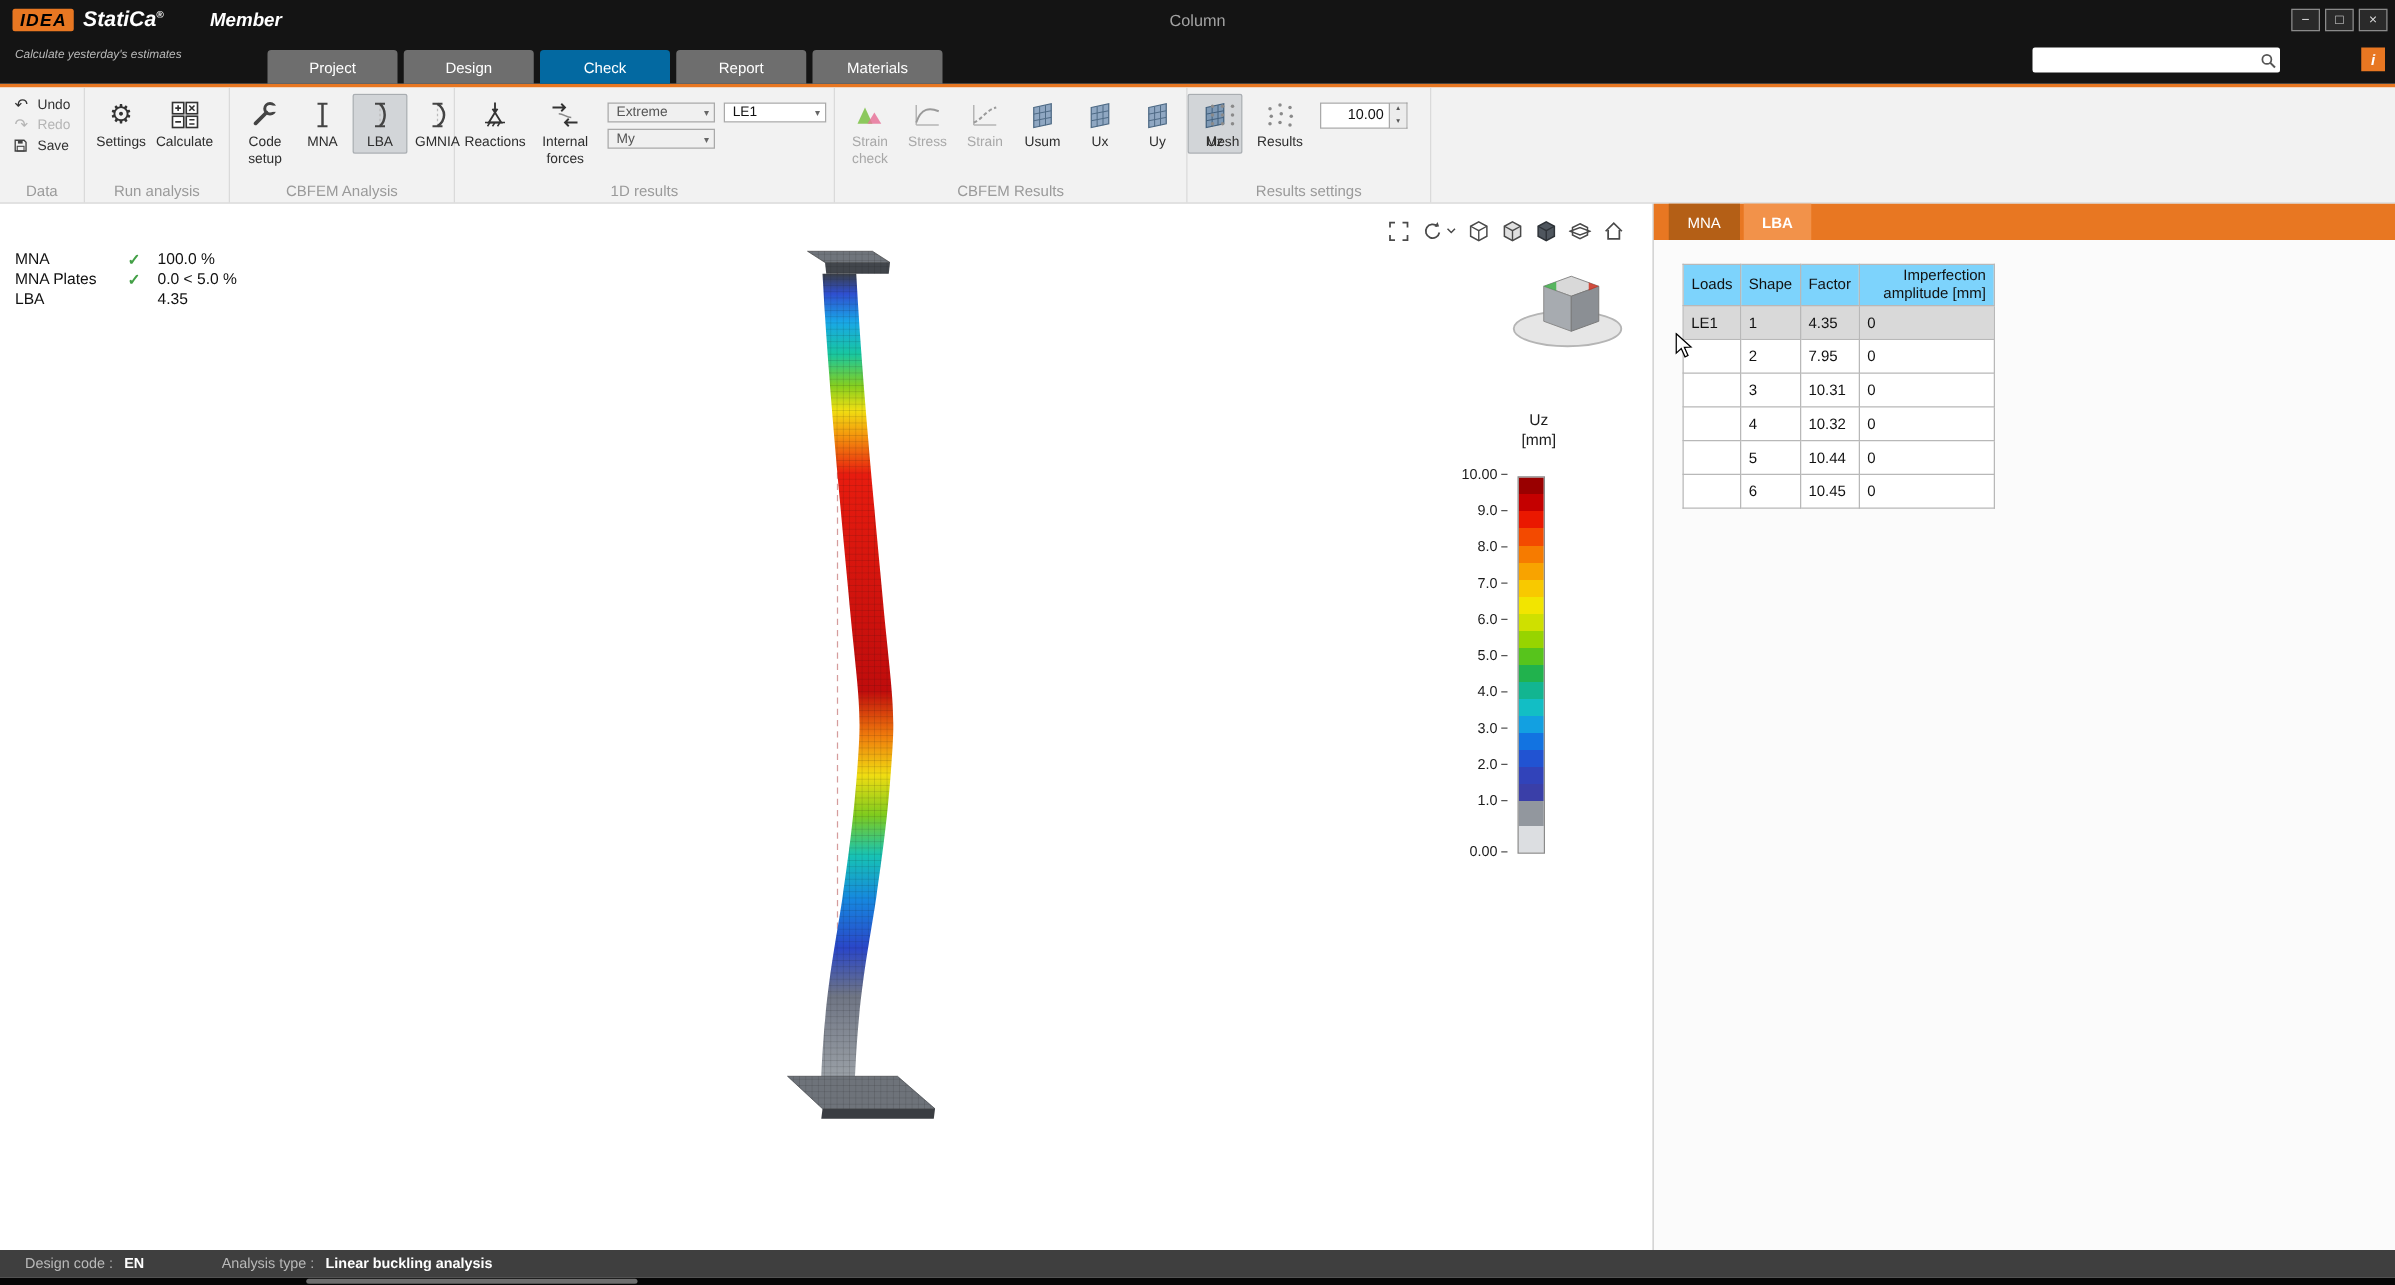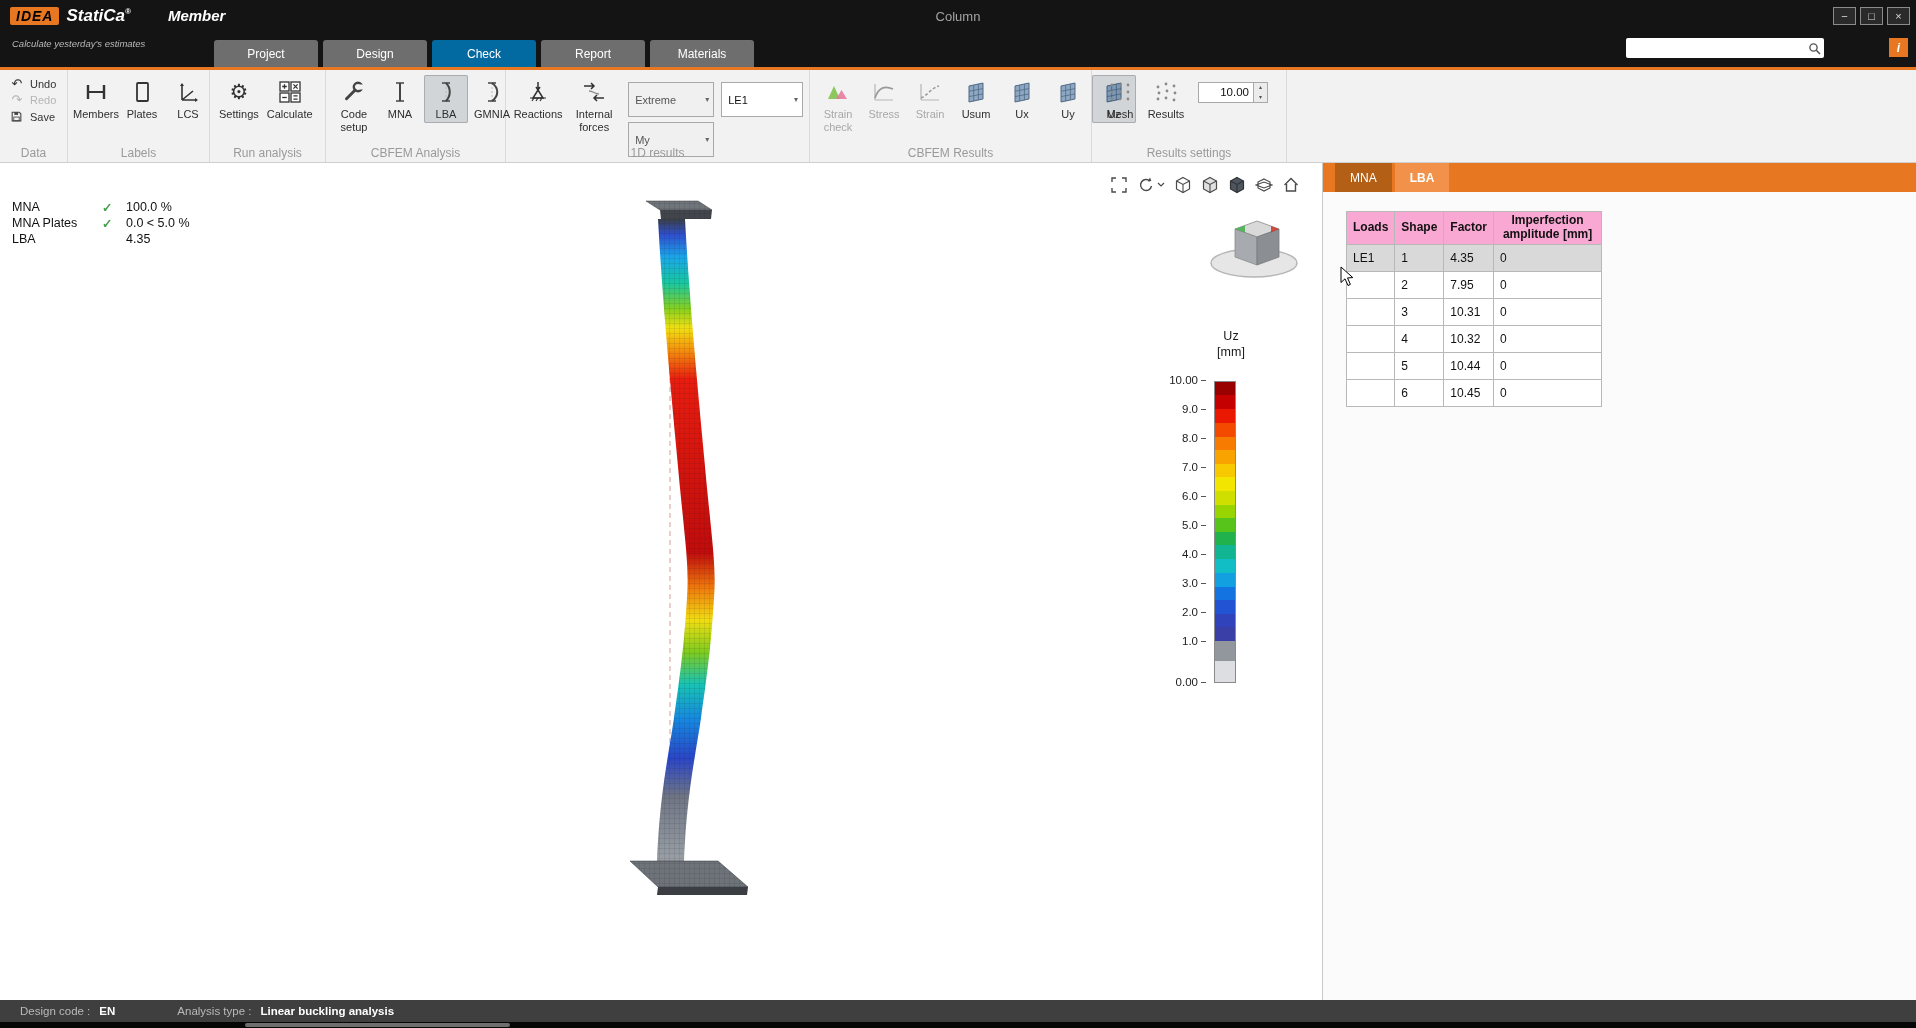--- a/index.html
+++ b/index.html
@@ -42,21 +42,21 @@
   .rbtn { display:flex; flex-direction:column; align-items:center; min-width:44px; max-width:56px;
     padding:4px 3px 2px; font-size:11px; color:#2e2e2e; text-align:center; line-height:1.15;
     border-radius:2px; gap:3px; cursor:default; }
   .rbtn.sel { background:#d2d5d8; box-shadow:inset 0 0 0 1px #a9adb1; }
   .rbtn.dis { color:#a8a8a8; }
   .stack { display:flex; flex-direction:column; gap:4px; padding:3px 4px; }
   .tool { display:flex; align-items:center; gap:6px; font-size:11px; color:#333; cursor:default; }
   .tool.dis { color:#b5b5b5; }
   .tool .tico { width:14px; text-align:center; font-size:13px; line-height:12px; }
   .dd-col { display:flex; flex-direction:column; gap:5px; margin-top:7px; margin-left:4px; }
-  .dd { display:flex; align-items:center; justify-content:space-between; width:86px; height:35px;
+  .dd { display:flex; align-items:center; justify-content:space-between; width:86px; height:16px;
     border:1px solid #a9a9a9; background:#f0f0f0; font-size:11px; color:#555; padding:0 4px 0 6px; cursor:default; }
   .dd.white { background:#fff; color:#111; margin-top:7px; margin-left:5px; }
   .dd .arr { font-size:8px; color:#666; }
   .spin-wrap { display:flex; margin-top:7px; margin-left:8px; }
   .num { width:56px; height:21px; border:1px solid #a9a9a9; background:#fff; font-size:11.5px;
     text-align:right; padding:0 4px; line-height:19px; color:#111; }
   .spinner { display:flex; flex-direction:column; width:14px; border:1px solid #a9a9a9; border-left:none; }
   .spinner span { flex:1; font-size:6px; line-height:9px; text-align:center; color:#555; background:#ececec; cursor:default; }
 
   
@@ -93,21 +93,21 @@
   
   .panel { position:relative; flex:1; background:#fbfbfb; border-left:1px solid #c9c9c9; }
   .pstrip { height:29px; background:#e87722; display:flex; align-items:stretch; padding-left:12px; }
   .ptab { display:flex; align-items:center; padding:0 15px; font-size:12px; color:#fff;
     margin-right:3px; cursor:default; }
   .ptab.inactive { background:#b45f16; }
   .ptab.active { background:#f2924a; font-weight:bold; }
   .ptable { position:absolute; left:23px; top:48px; border-collapse:collapse; font-size:12px;
     color:#111; background:#fff; }
   .ptable th, .ptable td { border:1px solid #b8b8b8; padding:2px 6px; height:27px; vertical-align:middle; }
-  .ptable th { font-weight:bold; text-align:center; background:#f9a8d4; line-height:1.15; }
+  .ptable th { font-weight:normal; text-align:right; background:#7dd3fc; line-height:1.15; }
   .ptable tr.sel td { background:#d9d9d9; }
 
   
   .statusbar { height:22px; background:#3f3f3f; display:flex; align-items:center; padding-left:20px;
     font-size:11.5px; color:#b9b9b9; flex:none; }
   .statusbar b { color:#fff; margin-left:9px; }
   .sb-sep { margin-left:62px; }
   .bstrip { height:6px; background:#060606; position:relative; flex:none; }
   .bthumb { position:absolute; left:245px; top:1px; width:265px; height:4px; background:#6e6e6e; border-radius:2px; }
 
@@ -170,45 +170,20 @@
                 <rect x="8" y="4" width="7" height="5" fill="#444"></rect>
                 <rect x="7" y="13" width="10" height="7" fill="none" stroke="#444" stroke-width="1.6"></rect>
               </svg>
           </span>
           <span>Save</span>
         </div>
       </div>
       <div class="rgroup-label">Data</div>
     </div>
 
-    <div class="rgroup" style="width:142px">
-      <div class="rgroup-body">
-        <div class="rbtn">
-          <svg width="26" height="26" viewBox="0 0 26 26">
-              <path d="M5 6v14M21 6v14" stroke="#333" stroke-width="2.4" fill="none"></path>
-              <path d="M5 13h16" stroke="#333" stroke-width="2" fill="none"></path>
-            </svg>
-          <span class="cap">Members</span>
-        </div>
-        <div class="rbtn">
-          <svg width="26" height="26" viewBox="0 0 26 26">
-              <rect x="8" y="4" width="11" height="18" rx="1" fill="none" stroke="#333" stroke-width="1.8"></rect>
-            </svg>
-          <span class="cap">Plates</span>
-        </div>
-        <div class="rbtn">
-          <svg width="26" height="26" viewBox="0 0 26 26">
-              <path d="M7 21V5M7 21h15M7 21l11-9" stroke="#333" stroke-width="1.6" fill="none"></path>
-              <path d="M5 7l2-3 2 3M20 19l3 2-3 2" fill="#333"></path>
-            </svg>
-          <span class="cap">LCS</span>
-        </div>
-      </div>
-      <div class="rgroup-label">Labels</div>
-    </div>
 
     <div class="rgroup" style="width:116px">
       <div class="rgroup-body">
         <div class="rbtn">
           <span style="font-size:21px;line-height:26px;color:#333">⚙</span>
           <span class="cap">Settings</span>
         </div>
         <div class="rbtn">
           <svg width="26" height="26" viewBox="0 0 26 26">
               <rect x="3" y="3" width="9" height="9" fill="#fff" stroke="#333" stroke-width="1.3"></rect>

